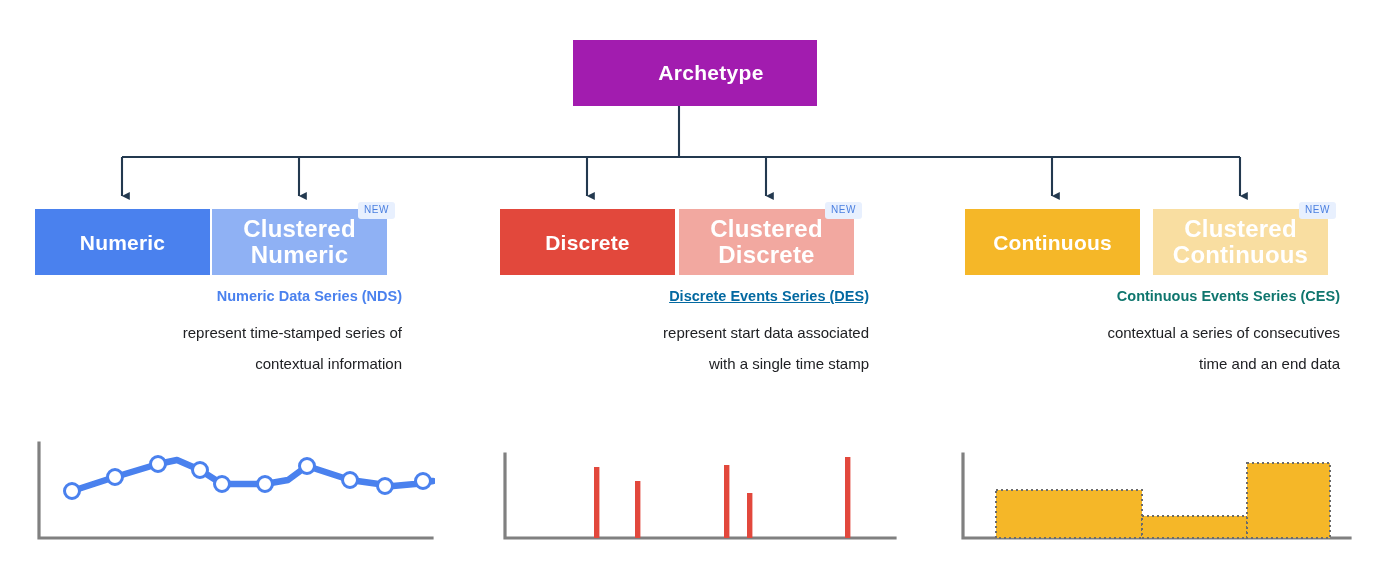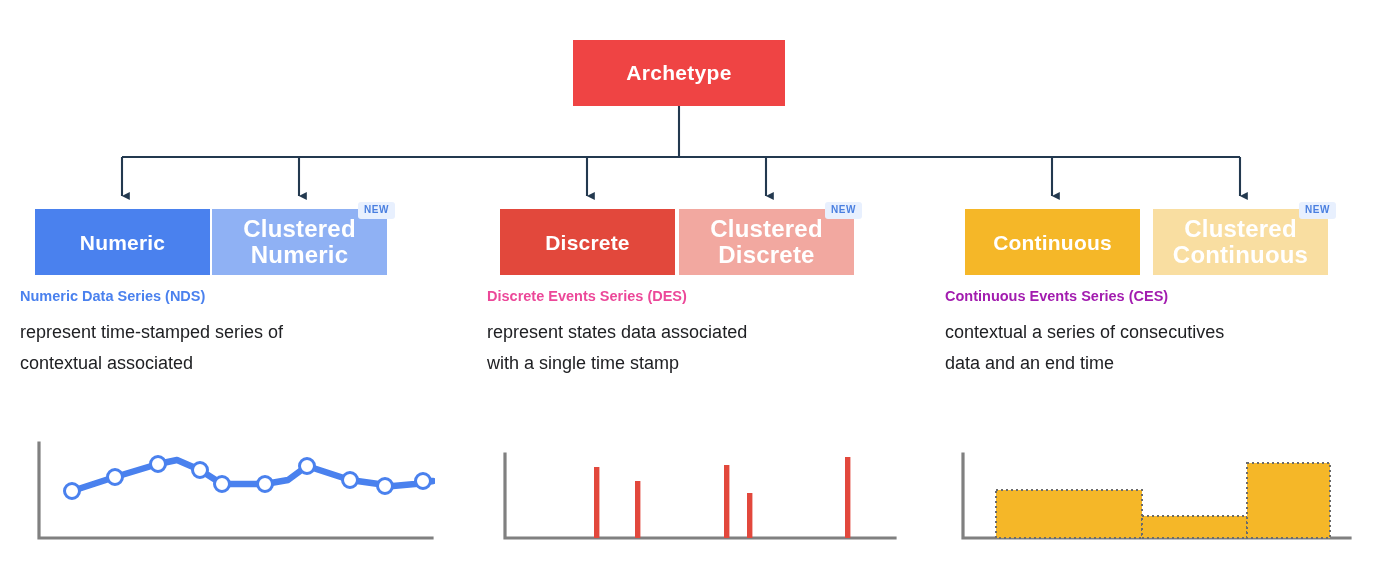--- a/index.html
+++ b/index.html
@@ -12,22 +12,22 @@
   }
   #stage{position:absolute;left:0;top:0;width:1391px;height:580px;}
 
   
   #connectors{position:absolute;left:0;top:0;width:1391px;height:210px;}
 
   
   .root-box{
     position:absolute;
     left:573px;top:40px;width:212px;height:66px;
-    background:#ef4444;
-    display:flex;align-items:center;justify-content:center;
+    background:#a21caf;
+    display:flex;align-items:center;justify-content:center;padding-left:32px;
   }
   .root-box .label{
     color:#ffffff;font-size:21px;font-weight:bold;letter-spacing:.3px;
   }
 
   
   .abox{
     position:absolute;
     display:flex;align-items:center;justify-content:center;
     text-align:center;
@@ -35,34 +35,34 @@
   .abox .label{
     color:#ffffff;font-weight:bold;font-size:21px;line-height:25px;
     letter-spacing:.2px;
     padding:0 6px;
   }
   .abox.two-line .label{font-size:24px;line-height:26px;}
 
   .badge-new{
     position:absolute;
     background:#e8f0fe;color:#4a7fe0;
-    font-size:10px;font-weight:bold;letter-spacing:.6px;
+    font-size:10px;font-weight:normal;letter-spacing:.6px;
     padding:3px 6px 4px 6px;border-radius:3px;
     line-height:10px;
   }
 
   
   .caption{
-    position:absolute;text-align:left;
+    position:absolute;text-align:right;
   }
   .caption .title{
     font-size:14.5px;font-weight:bold;margin-bottom:13px;display:block;
   }
   .caption .line{
-    font-size:18px;color:#202124;display:block;line-height:31px;
+    font-size:15px;color:#202124;display:block;line-height:31px;
   }
 
   
   .mini{position:absolute;}
 </style>
 </head>
 <body>
 
 <div id="stage">
 
@@ -99,21 +99,21 @@
     <span class="label">
       <span>Clustered</span><br>
       <span>Numeric</span>
     </span>
   </div>
   <div class="badge-new" style="left:358px;top:202px;">NEW</div>
 
   <div class="caption" style="left:20px;top:288px;width:382px;">
     <span class="title" style="color:#4a81ee;">Numeric Data Series (NDS)</span>
     <span class="line">represent time-stamped series of</span>
-    <span class="line">contextual associated</span>
+    <span class="line">contextual information</span>
   </div>
 
   <svg class="mini" style="left:30px;top:437px;" width="405" height="110" viewBox="0 0 405 110">
 
     <path d="M9,6 L9,101 L402,101" stroke="#808080" stroke-width="3.2" fill="none" stroke-linecap="square"></path>
 
     <path d="M42,54 L85,40 L128,27 L147,23 L170,33 L192,47 L235,47 L258,43 L277,29 L320,43 L363,49 L385,47 L403,44" stroke="#4a81ee" stroke-width="6.5" fill="none" stroke-linejoin="round" stroke-linecap="round"></path>
     <g fill="#ffffff" stroke="#4a81ee" stroke-width="3">
       <circle cx="42" cy="54" r="7.5"></circle>
       <circle cx="85" cy="40" r="7.5"></circle>
@@ -134,22 +134,22 @@
 
   <div class="abox two-line" style="left:679px;top:209px;width:175px;height:66px;background:#f2a8a0;">
     <span class="label">
       <span>Clustered</span><br>
       <span>Discrete</span>
     </span>
   </div>
   <div class="badge-new" style="left:825px;top:202px;">NEW</div>
 
   <div class="caption" style="left:487px;top:288px;width:382px;">
-    <span class="title" style="color:#ec4899;">Discrete Events Series (DES)</span>
-    <span class="line">represent states data associated</span>
+    <span class="title" style="color:#0369a1;text-decoration:underline;">Discrete Events Series (DES)</span>
+    <span class="line">represent start data associated</span>
     <span class="line">with a single time stamp</span>
   </div>
 
   <svg class="mini" style="left:500px;top:437px;" width="400" height="110" viewBox="0 0 400 110">
     <path d="M5,17 L5,101 L395,101" stroke="#808080" stroke-width="3.2" fill="none" stroke-linecap="square"></path>
     <g fill="#e2483c">
       <rect x="94" y="30" width="5.4" height="71"></rect>
       <rect x="135" y="44" width="5.4" height="57"></rect>
       <rect x="224" y="28" width="5.4" height="73"></rect>
       <rect x="247" y="56" width="5.4" height="45"></rect>
@@ -163,23 +163,23 @@
 
   <div class="abox two-line" style="left:1153px;top:209px;width:175px;height:66px;background:#f9dea1;">
     <span class="label">
       <span>Clustered</span><br>
       <span>Continuous</span>
     </span>
   </div>
   <div class="badge-new" style="left:1299px;top:202px;">NEW</div>
 
   <div class="caption" style="left:945px;top:288px;width:395px;">
-    <span class="title" style="color:#a21caf;">Continuous Events Series (CES)</span>
+    <span class="title" style="color:#0f766e;">Continuous Events Series (CES)</span>
     <span class="line">contextual a series of consecutives</span>
-    <span class="line">data and an end time</span>
+    <span class="line">time and an end data</span>
   </div>
 
   <svg class="mini" style="left:955px;top:437px;" width="400" height="110" viewBox="0 0 400 110">
     <path d="M8,17 L8,101 L395,101" stroke="#808080" stroke-width="3.2" fill="none" stroke-linecap="square"></path>
     <g>
       <rect x="41" y="53" width="146" height="48" fill="#f5b728" stroke="#6b6b6b" stroke-width="2" stroke-dasharray="2 3"></rect>
       <rect x="187" y="79" width="105" height="22" fill="#f5b728" stroke="#6b6b6b" stroke-width="2" stroke-dasharray="2 3"></rect>
       <rect x="292" y="26" width="83" height="75" fill="#f5b728" stroke="#6b6b6b" stroke-width="2" stroke-dasharray="2 3"></rect>
     </g>
   </svg>

